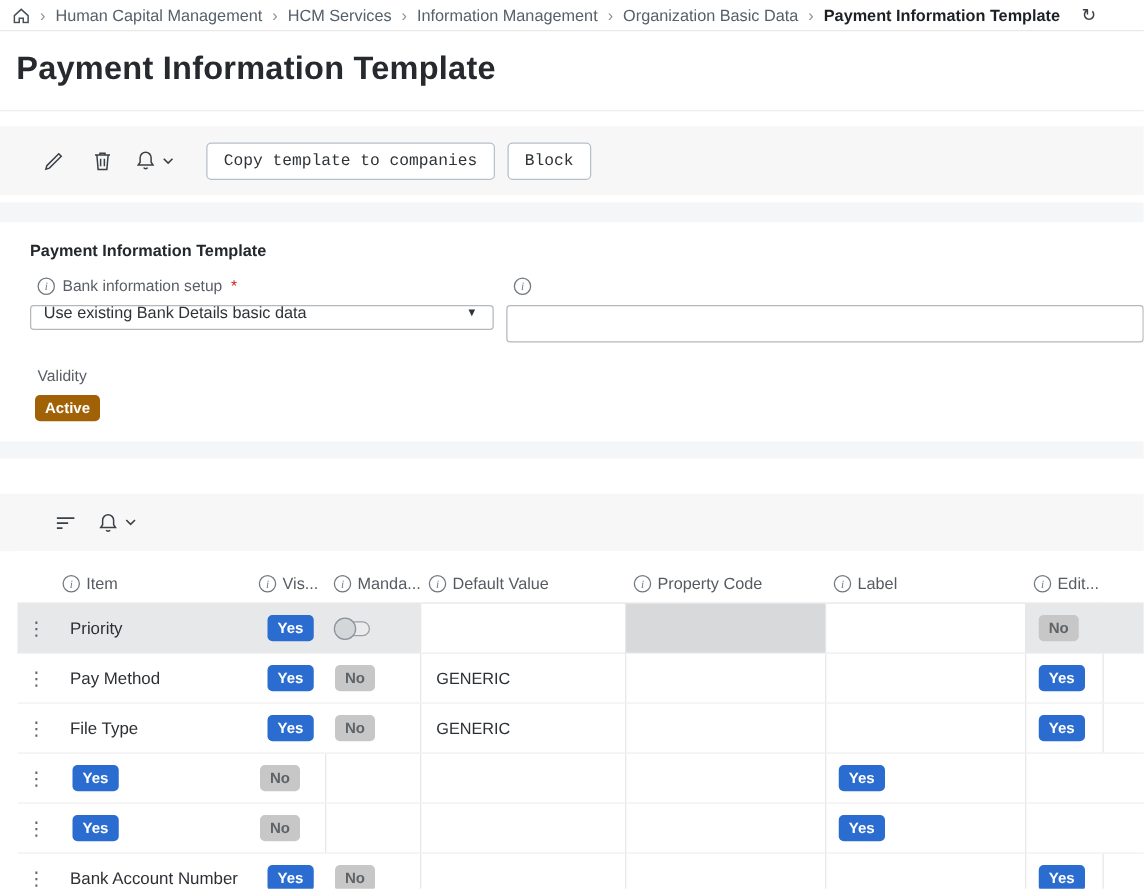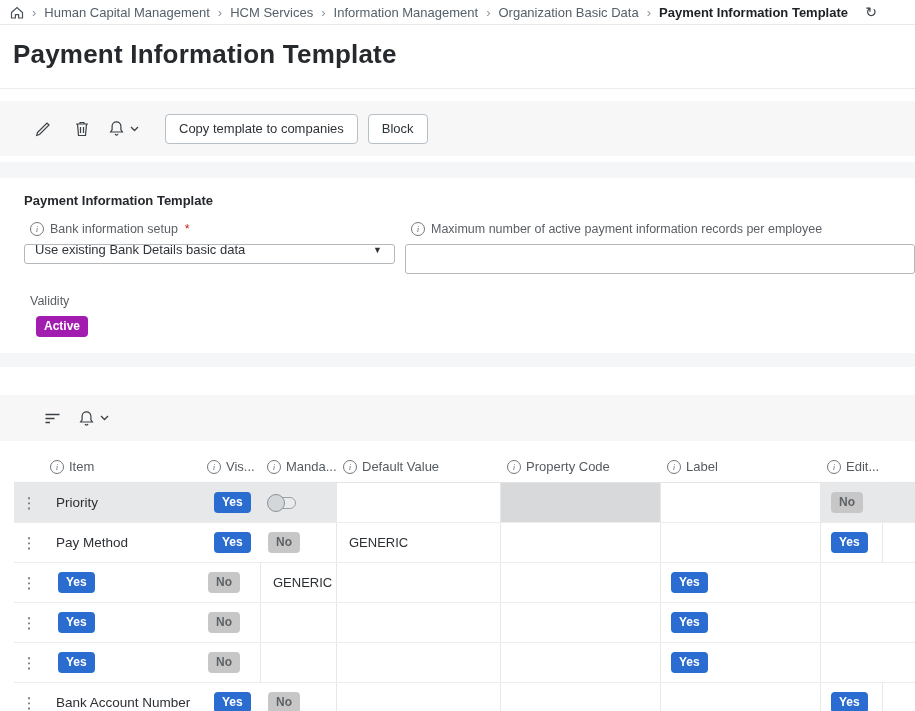--- a/index.html
+++ b/index.html
@@ -16,38 +16,38 @@
 
   
   .title-block{padding:14px 16px 18px 13px;border-bottom:1px solid #ececec}
   .title-block h1{font-size:26px;font-weight:bold;color:#26292d;letter-spacing:.2px}
 
   
   .toolbar{margin-top:12px;background:#f7f7f7;height:55px;display:flex;align-items:center;padding-left:31px}
   .icon-btn{width:24px;height:24px;display:inline-flex;align-items:center;justify-content:center;margin-right:15px;cursor:pointer}
   .bell-group{display:inline-flex;align-items:center;margin-right:12px;cursor:pointer}
   .bell-group .chev{margin-left:6px}
-  .btn{height:30px;background:#fff;border:1px solid #b7bfc7;border-radius:4px;padding:0 13px;font-size:13px;color:#2e3338;margin-right:10px;cursor:pointer;font-family:Liberation Sans, sans-serif}
+  .btn{height:30px;background:#fff;border:1px solid #b7bfc7;border-radius:4px;padding:0 13px;font-size:13px;color:#2e3338;margin-right:10px;cursor:pointer;font-family:Liberation Mono, monospace}
   .btn.first{margin-left:14px}
   .band-thin{height:16px;background:#f5f6f7;margin-top:6px}
 
   
   .form-card{padding:15px 0 16px 24px;background:#fff}
   .form-card h2{font-size:13px;font-weight:bold;color:#24282c;margin-bottom:14px}
   .fields-row{display:flex;gap:10px}
   .field-left{width:371px;flex:none}
   .field-right{flex:1;min-width:0}
   .field-label{display:flex;align-items:center;gap:6px;font-size:12.5px;color:#5a5f66;margin:0 0 8px 6px}
   .req{color:#cc1a1a;margin-left:1px}
   .select{height:20px;border:1px solid #b3b8bd;border-radius:3px;background:#fff;display:flex;align-items:center;justify-content:space-between;padding:0 12px 9px 10px;font-size:13px;color:#2e3338;cursor:pointer}
   .caret{font-size:9px;color:#2e3338}
   input.text{width:100%;height:30px;border:1px solid #b3b8bd;border-radius:3px;padding:0 8px;font-size:13px;background:#fff}
   .validity{margin:20px 0 8px 6px;font-size:12.5px;color:#5a5f66}
   .badge{display:inline-block;padding:3px 8px;border-radius:4px;font-size:12px;font-weight:bold;color:#fff;line-height:15px}
-  .badge.green{background:#a21caf;margin-left:12px}
+  .badge.green{background:#a16207;margin-left:4px}
   .badge.blue{background:#2b6cd0}
   .badge.gray{background:#c7c7c7;color:#5e6368}
 
   
   .band-gap{height:14px;background:#f5f6f7}
   .white-gap{height:28px;background:#fff}
 
   
   .table-toolbar{background:#f7f7f7;height:46px;display:flex;align-items:center;padding-left:40px}
 
@@ -146,21 +146,20 @@
           <span class="req">*</span>
       </div>
       <div class="select">
         <span>Use existing Bank Details basic data</span>
         <span class="caret">▼</span>
       </div>
     </div>
     <div class="field-right">
       <div class="field-label">
         <span class="i-ic">i</span>
-        <span>Maximum number of active payment information records per employee</span>
       </div>
       <input class="text" type="text" value="" style="">
     </div>
   </div>
   <div class="validity">Validity</div>
   <span class="badge green">Active</span>
 </section>
 
 <div class="band-gap"></div>
 <div class="white-gap"></div>
@@ -275,20 +274,23 @@
     <div class="cell c-edit vb">
         <span class="badge blue">Yes</span>
       </div>
     <div class="cell vb"></div>
   </div>
 
   <div class="grid-row row">
     <div class="cell drag">
         <span class="dots">⋮</span>
       </div>
+    <div class="cell c-item">
+        <span>File Type</span>
+      </div>
     <div class="cell c-vis">
         <span class="badge blue">Yes</span>
       </div>
     <div class="cell c-manda">
         <span class="badge gray">No</span>
       </div>
     <div class="cell c-def vb">
         <span>GENERIC</span>
       </div>
     <div class="cell c-prop vb">

